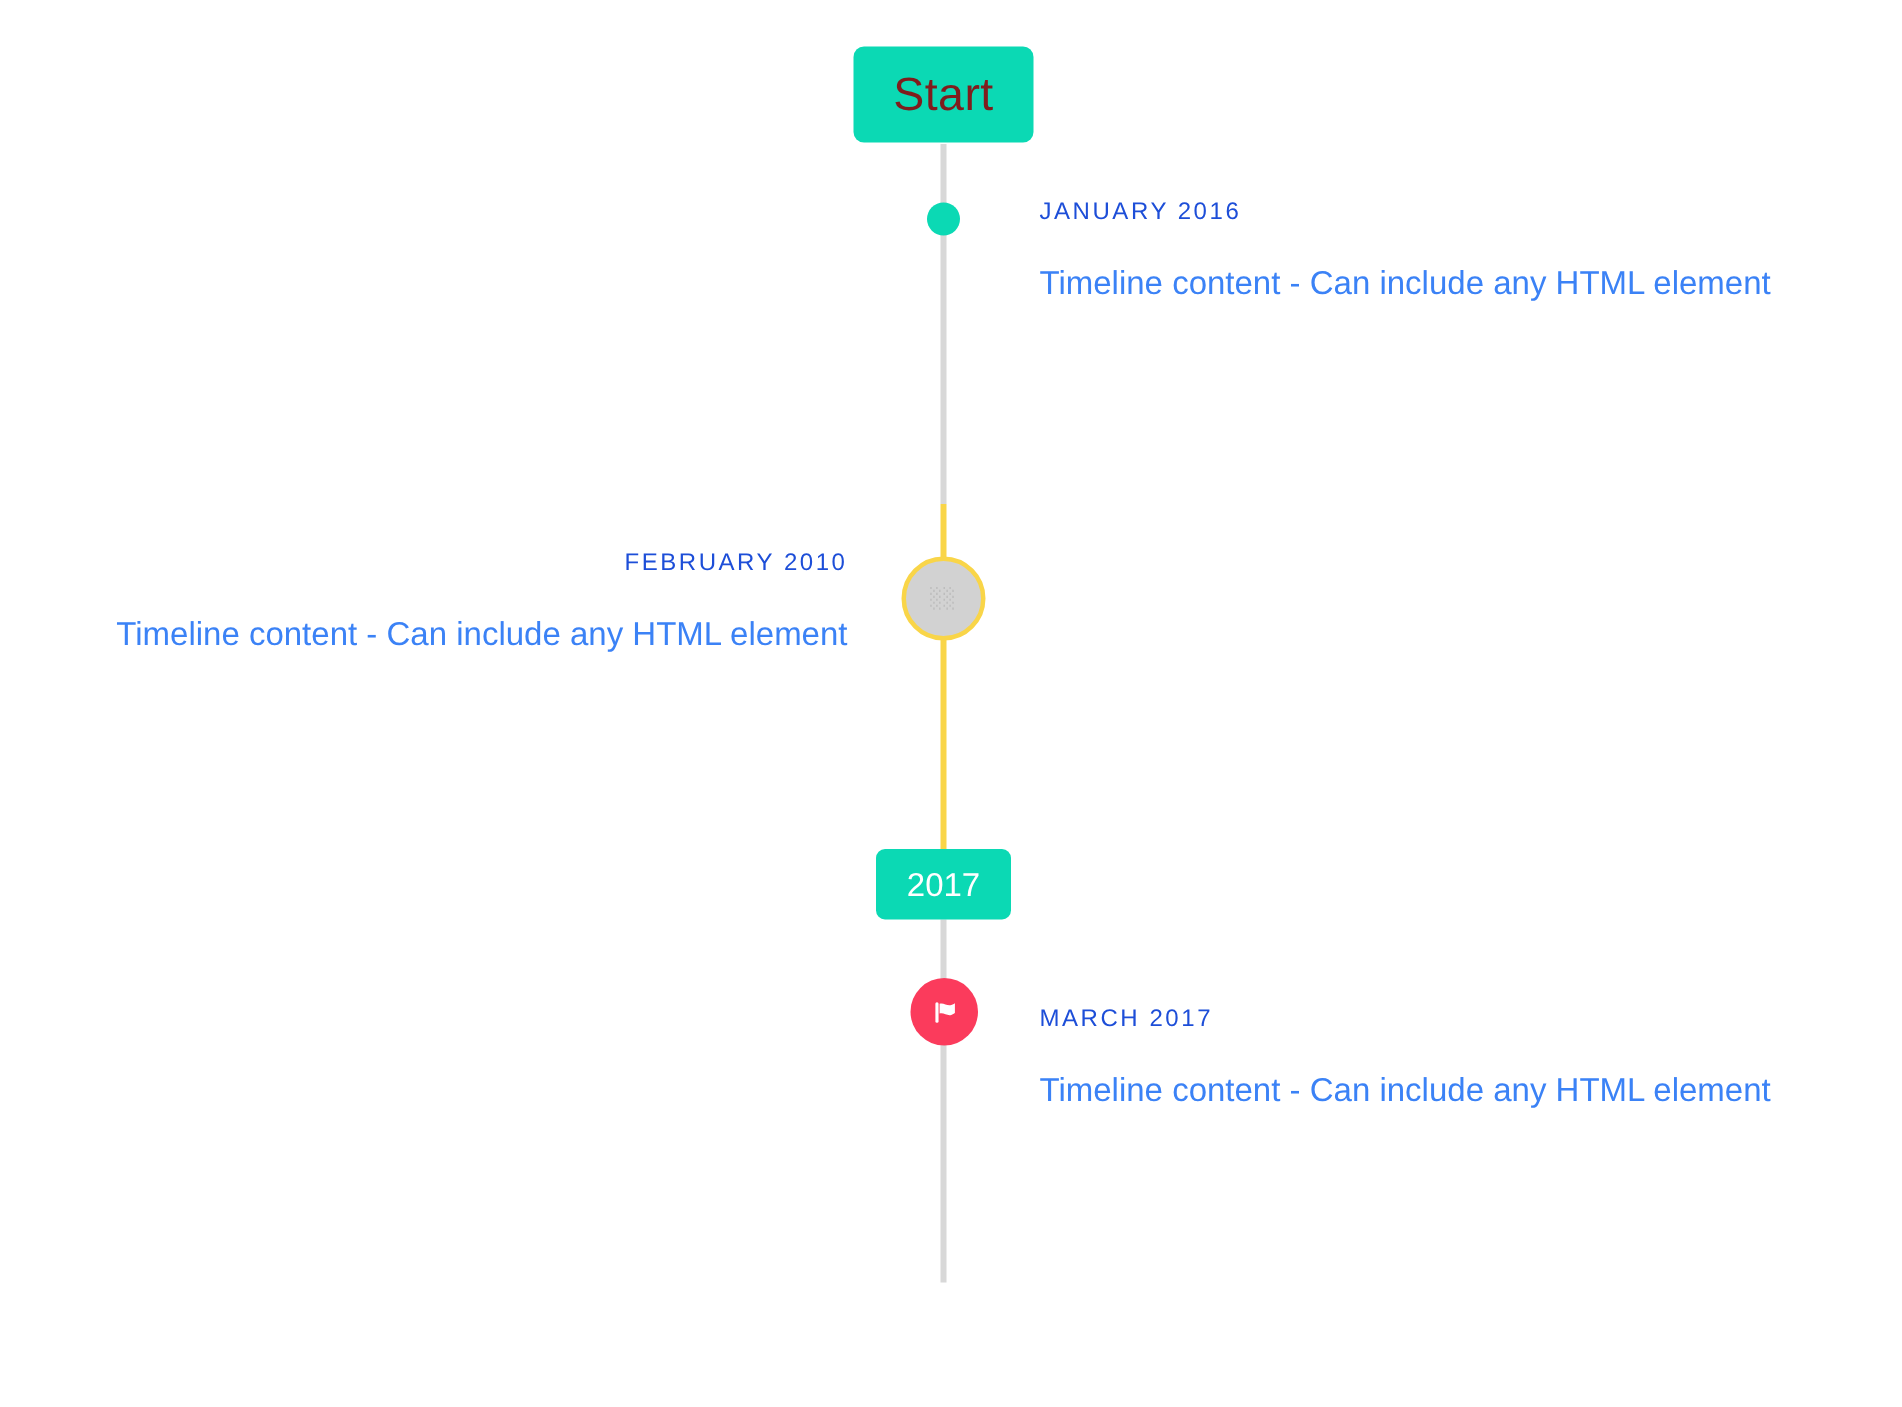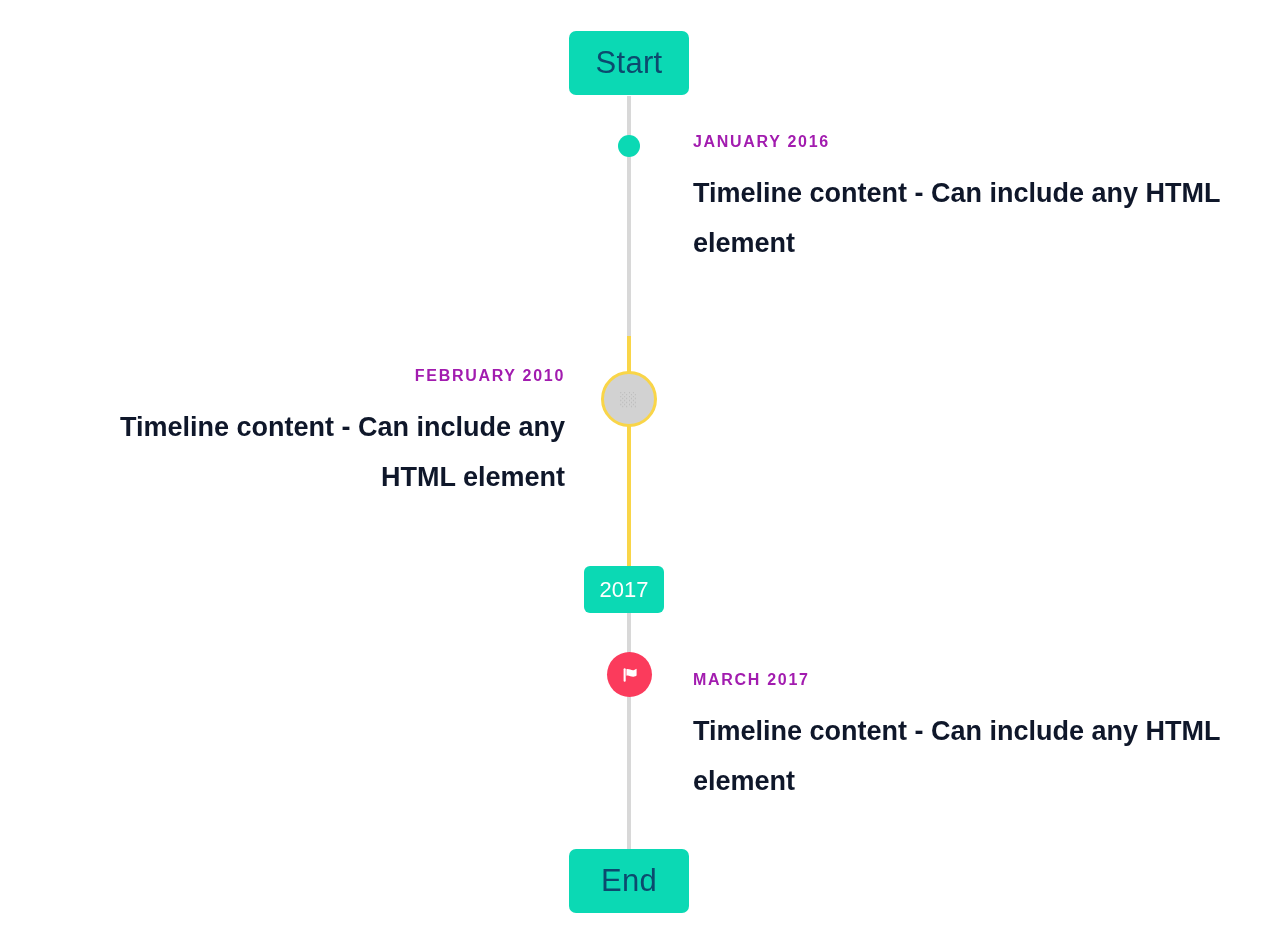--- a/index.html
+++ b/index.html
@@ -30,35 +30,35 @@
   .axis-gray-bottom{ top: 613px; height: 242px; background: #d8d8d8; }
 
   
   .cap-badge {
     position: absolute;
     left: 569px;
     width: 120px;
     height: 64px;
     background: #0bd9b4;
     border-radius: 7px;
-    color: #0c4a6e;
+    color: #7f1d1d;
     font-size: 31px;
     line-height: 64px;
     text-align: center;
     letter-spacing: 0.3px;
   }
   .cap-start { top: 31px; }
   .cap-end   { top: 849px; }
 
   
   .divider-badge {
     position: absolute;
     left: 584px;
     top: 566px;
-    width: 80px;
+    width: 90px;
     height: 47px;
     background: #0bd9b4;
     border-radius: 6px;
     color: #ffffff;
     font-size: 22px;
     line-height: 47px;
     text-align: center;
   }
 
   
@@ -108,31 +108,31 @@
   .marker-flag svg { display: block; }
 
   
   .entry { position: absolute; }
 
   .entry-right { left: 693px; width: 530px; text-align: left; }
   .entry-left  { left: 41px;  width: 524px; text-align: right; }
 
   .entry-date {
     font-size: 16px;
-    font-weight: bold;
+    font-weight: normal;
     letter-spacing: 1.7px;
-    color: #a21caf;
+    color: #1d4ed8;
     margin: 0 0 18px 0;
   }
   .entry-body {
-    font-size: 27px;
+    font-size: 22px;
     line-height: 1.85;
-    color: #0f172a;
+    color: #3b82f6;
     margin: 0;
-    font-weight: 700;
+    font-weight: 400;
   }
 
   .entry-jan { top: 133px; }
   .entry-feb { top: 367px; }
   .entry-mar { top: 651px; margin-top: 20px; }
 </style>
 </head>
 <body>
 
 <div class="timeline">
@@ -164,15 +164,14 @@
       <rect x="4.6" y="4.2" width="2.1" height="13.6" rx="1" fill="#ffffff"></rect>
       <path d="M7.4 5.2 C10 4.2 12.6 7.0 15.2 6.0 C16.2 5.6 16.9 5.2 17.6 4.8
                L17.6 11.4 C16.9 11.9 16.2 12.3 15.2 12.6 C12.6 13.5 10 10.8 7.4 11.7 Z" fill="#ffffff"></path>
     </svg>
   </div>
   <div class="entry entry-right entry-mar">
     <p class="entry-date">MARCH 2017</p>
     <p class="entry-body">Timeline content - Can include any HTML element</p>
   </div>
 
-  <div class="cap-badge cap-end">End</div>
 
 </div>
 
 </body></html>

